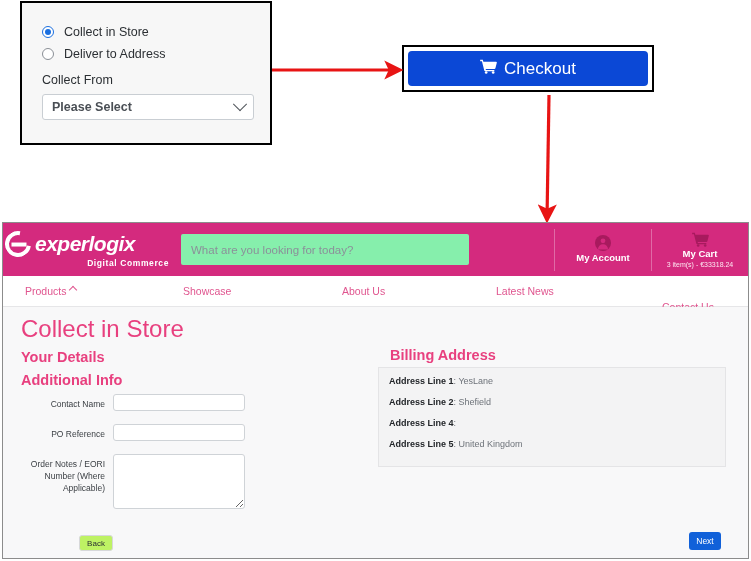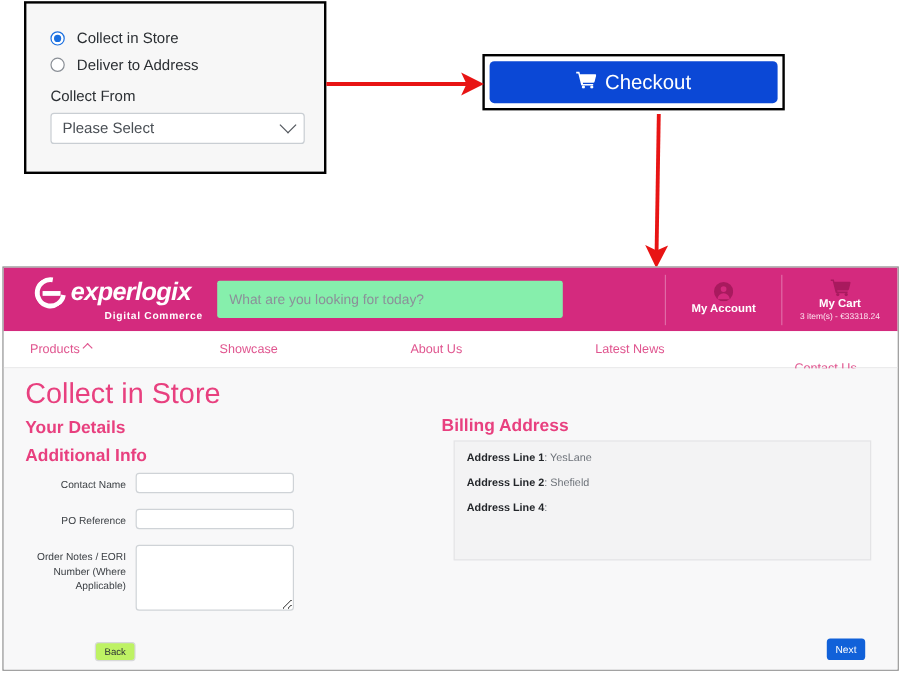--- a/index.html
+++ b/index.html
@@ -74,20 +74,21 @@
     width: 212px;
     height: 26px;
     background: #fff;
     border: 1px solid #c9ced3;
     border-radius: 3px;
     box-sizing: border-box;
     display: flex;
     align-items: center;
     justify-content: space-between;
     padding: 0 8px 0 9px;
+    font-weight: bold;
   }
   .select-value {
     font-size: 12.5px;
     color: #4a4f55;
   }
   .chev {
     width: 9px; height: 9px;
     border-right: 1.6px solid #50555b;
     border-bottom: 1.6px solid #50555b;
     transform: rotate(45deg) translate(-2px,-2px);
@@ -145,21 +146,21 @@
   }
   .site-header {
     height: 53px;
     background: #d42a7e;
     display: flex;
     align-items: center;
     position: relative;
   }
   .logo-block {
     width: 170px;
-    padding-left: 26px;
+    padding-left: 2px;
     box-sizing: border-box;
   }
   .logo-row {
     display: flex;
     align-items: center;
     gap: 4px;
   }
   .logo-e {
     width: 26px; height: 26px;
     border: 4px solid #ffffff;
@@ -288,21 +289,21 @@
     font-weight: normal;
   }
   .sec-title {
     position: absolute;
     font-size: 14.5px;
     color: #e8407f;
     font-weight: bold;
   }
   #your-details { left: 18px; top: 42px; }
   #additional-info { left: 18px; top: 65px; }
-  #billing-address { left: 365px; top: 40px; }
+  #billing-address { left: 387px; top: 40px; }
 
   .form-row {
     position: absolute;
     display: flex;
     align-items: flex-start;
   }
   .form-label {
     width: 90px;
     text-align: right;
     font-size: 8.5px;
@@ -530,19 +531,22 @@
     <div class="addr-card">
       <div class="addr-line">
         <b>Address Line 1</b><span>: </span><span>YesLane</span>
       </div>
       <div class="addr-line">
         <b>Address Line 2</b><span>: </span><span>Shefield</span>
       </div>
       <div class="addr-line">
         <b>Address Line 4</b><span>: </span><span></span>
       </div>
+      <div class="addr-line">
+        <b>Address Line 5</b><span>: </span><span>United Kingdom</span>
+      </div>
     </div>
 
   </div>
 </div>
 
 <button class="btn-back">Back</button>
 <button class="btn-next">Next</button>
 
 </body></html>

